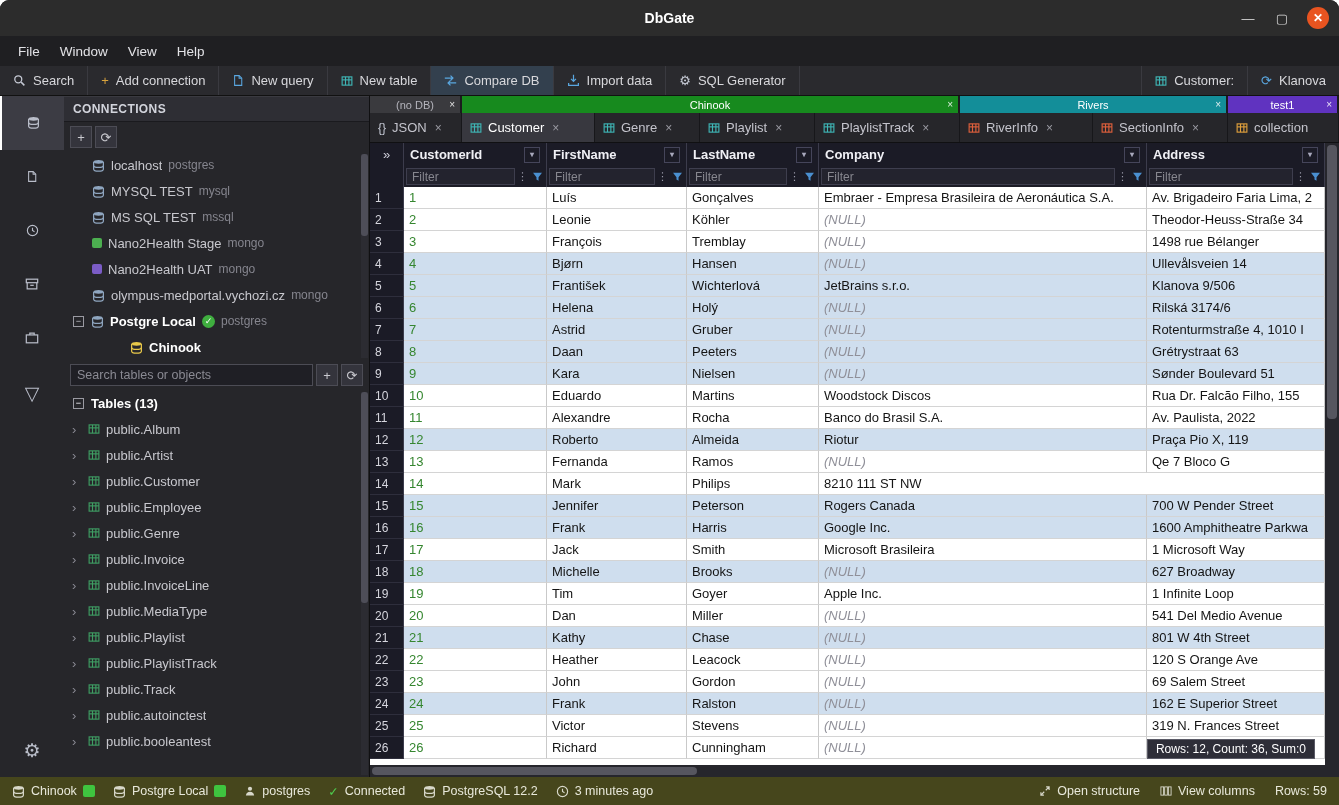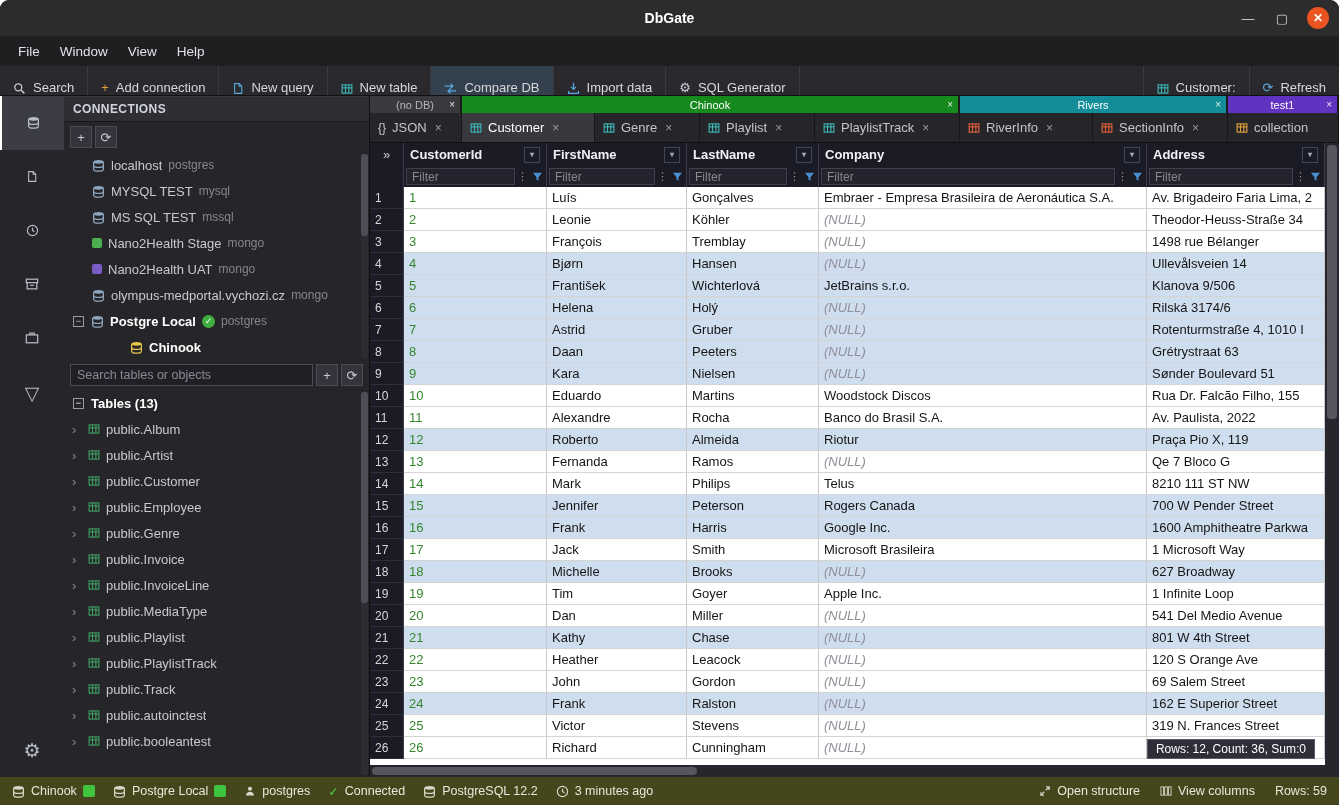--- a/index.html
+++ b/index.html
@@ -16,21 +16,21 @@
   .tb-close{width:22px;height:22px;border-radius:50%;background:#e95420;color:#fff;display:flex;align-items:center;justify-content:center;font-size:12px;font-weight:bold}
 
   
   .menubar{height:30px;background:#1f1f22;display:flex;align-items:center;padding-left:8px;flex:none}
   .menu-item{padding:4px 10px;color:#e2e2e6;font-size:13.5px}
 
   
   .toolbar{height:30px;background:#2a2a2e;border-bottom:1px solid #111;display:flex;align-items:stretch;flex:none}
   .toolbar-left,.toolbar-right{display:flex;align-items:stretch}
   .toolbar-right{margin-left:auto}
-  .tool-btn{display:flex;align-items:flex-end;gap:7px;padding:0 13px;color:#d8d8dc;font-size:13px;border-right:1px solid #3a3a40}
+  .tool-btn{display:flex;align-items:center;gap:7px;padding:0 13px;color:#d8d8dc;font-size:13px;border-right:1px solid #3a3a40}
   .toolbar-right .tool-btn{border-left:1px solid #3a3a40;border-right:none}
   .tool-btn.active{background:#33404e}
   .t-ico{display:flex;align-items:center}
 
   
   .main{flex:1;display:flex;min-height:0}
   .iconbar{width:64px;background:#26262a;display:flex;flex-direction:column;align-items:stretch;flex:none}
   .ib-btn{height:54px;display:flex;align-items:center;justify-content:center;font-size:19px;color:#b9bdc9}
   .ib-btn.active{background:#3c3c44;border-left:2px solid #fff}
   .ib-spacer{flex:1}
@@ -212,21 +212,21 @@
               <line x1="6" y1="2.5" x2="6" y2="13.5" stroke="#3fb6b6" stroke-width="1.5"></line>
               <line x1="10.5" y1="2.5" x2="10.5" y2="13.5" stroke="#3fb6b6" stroke-width="1.5"></line>
             </svg>
           </span>
     <span class="t-lab">Customer:</span>
   </div>
         <div class="tool-btn">
     <span class="t-ico">
             <span style="color:#5aa7e0">⟳</span>
           </span>
-    <span class="t-lab">Refresh</span>
+    <span class="t-lab">Klanova</span>
   </div>
       </div>
   </div>
 
   <div class="main">
     <div class="iconbar">
       <div>
           <div class="ib-btn active">
             <span class="ib-ico"><svg viewBox="0 0 16 16" width="13" height="13">
                 <ellipse cx="8" cy="3.5" rx="6" ry="2.3" fill="#b9bdc9"></ellipse>
@@ -835,21 +835,20 @@
     <div class="cell c2 r-first">Fernanda</div>
     <div class="cell c3 r-last">Ramos</div>
     <div class="cell c4 r-company null">(NULL)</div>
     <div class="cell c5 r-address">Qe 7 Bloco G</div>
   </div>
             <div class="row">
     <div class="cell rownum c0 r-num">14</div>
     <div class="cell c1 pk r-id">14</div>
     <div class="cell c2 r-first">Mark</div>
     <div class="cell c3 r-last">Philips</div>
-    <div class="cell c4 r-company">Telus</div>
     <div class="cell c5 r-address">8210 111 ST NW</div>
   </div>
             <div class="row sel">
     <div class="cell rownum c0 r-num">15</div>
     <div class="cell c1 pk r-id">15</div>
     <div class="cell c2 r-first">Jennifer</div>
     <div class="cell c3 r-last">Peterson</div>
     <div class="cell c4 r-company">Rogers Canada</div>
     <div class="cell c5 r-address">700 W Pender Street</div>
   </div>

